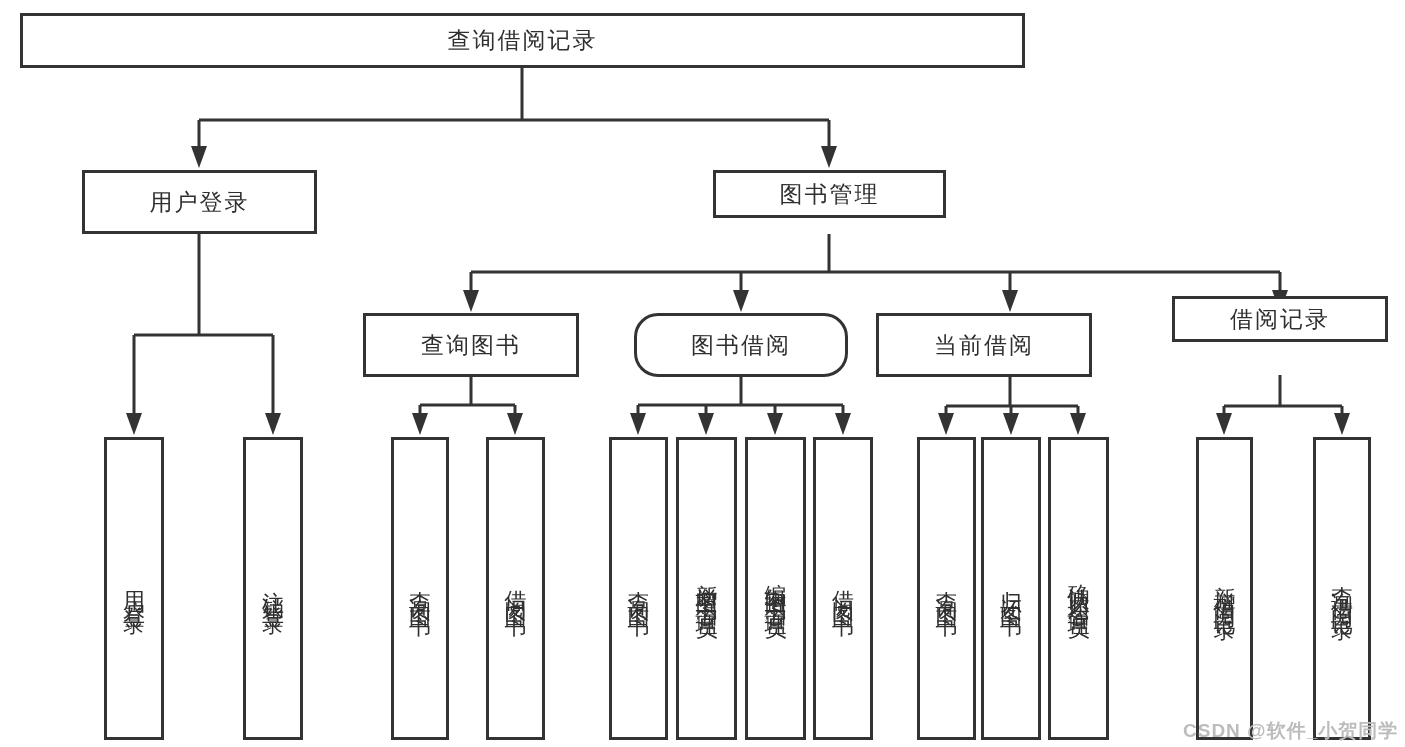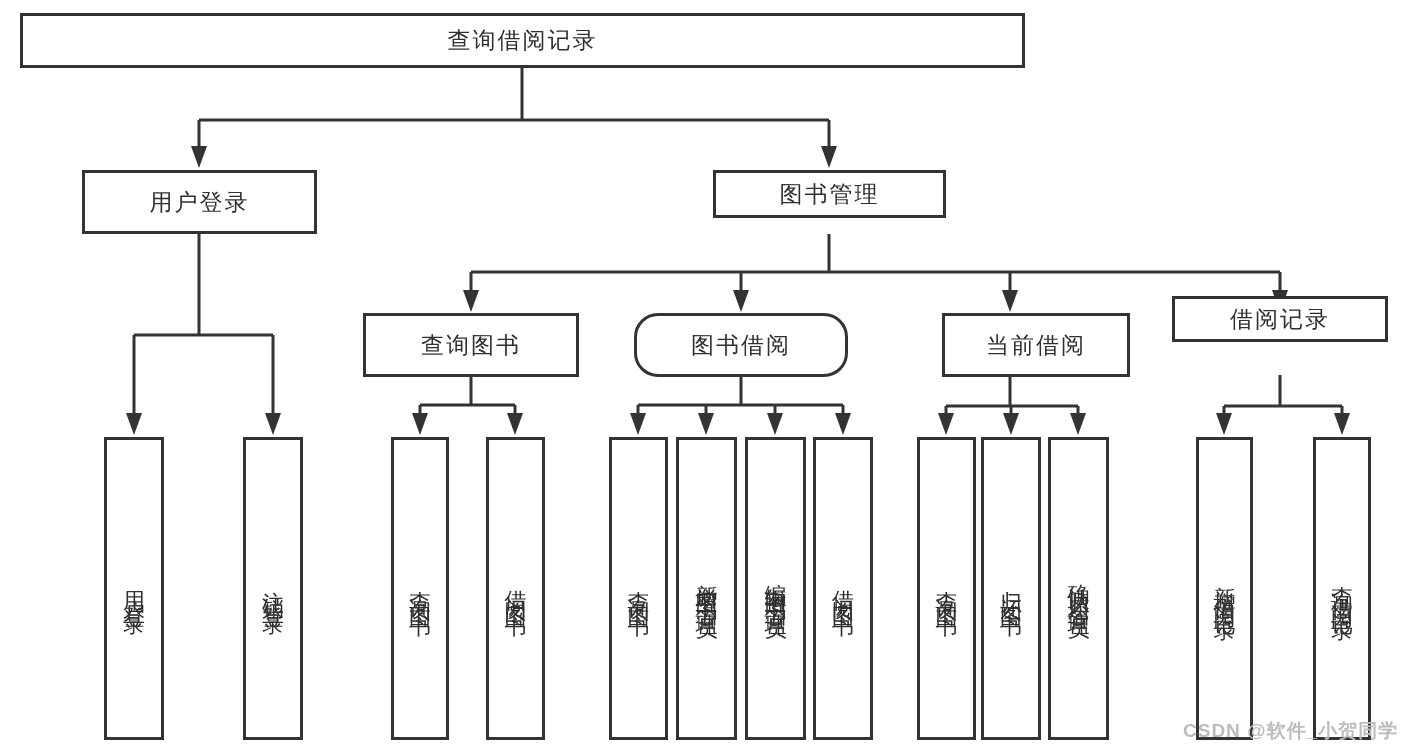--- a/index.html
+++ b/index.html
@@ -95,21 +95,21 @@
     </g>
   </svg>
 
   <div class="node" style="left:20px;top:13px;width:1005px;height:55px;">查询借阅记录</div>
 
   <div class="node" style="left:82px;top:170px;width:235px;height:64px;">用户登录</div>
   <div class="node" style="left:713px;top:170px;width:233px;height:48px;">图书管理</div>
 
   <div class="node" style="left:363px;top:313px;width:216px;height:64px;">查询图书</div>
   <div class="node" style="left:634px;top:313px;width:214px;height:64px;border-radius:24px;">图书借阅</div>
-  <div class="node" style="left:942px;top:313px;width:188px;height:64px;">当前借阅</div>
+  <div class="node" style="left:876px;top:313px;width:216px;height:64px;">当前借阅</div>
   <div class="node" style="left:1172px;top:296px;width:216px;height:46px;">借阅记录</div>
 
   <div class="node leaf" style="left:104px;top:437px;width:60px;height:303px;">用户登录</div>
   <div class="node leaf" style="left:243px;top:437px;width:60px;height:303px;">注销登录</div>
 
   <div class="node leaf" style="left:391px;top:437px;width:58px;height:303px;">查询图书</div>
   <div class="node leaf" style="left:486px;top:437px;width:59px;height:303px;">借阅图书</div>
 
   <div class="node leaf" style="left:609px;top:437px;width:59px;height:303px;">查询图书</div>
   <div class="node leaf" style="left:676px;top:437px;width:61px;height:303px;letter-spacing:5px;">新增图书（管理员）</div>

